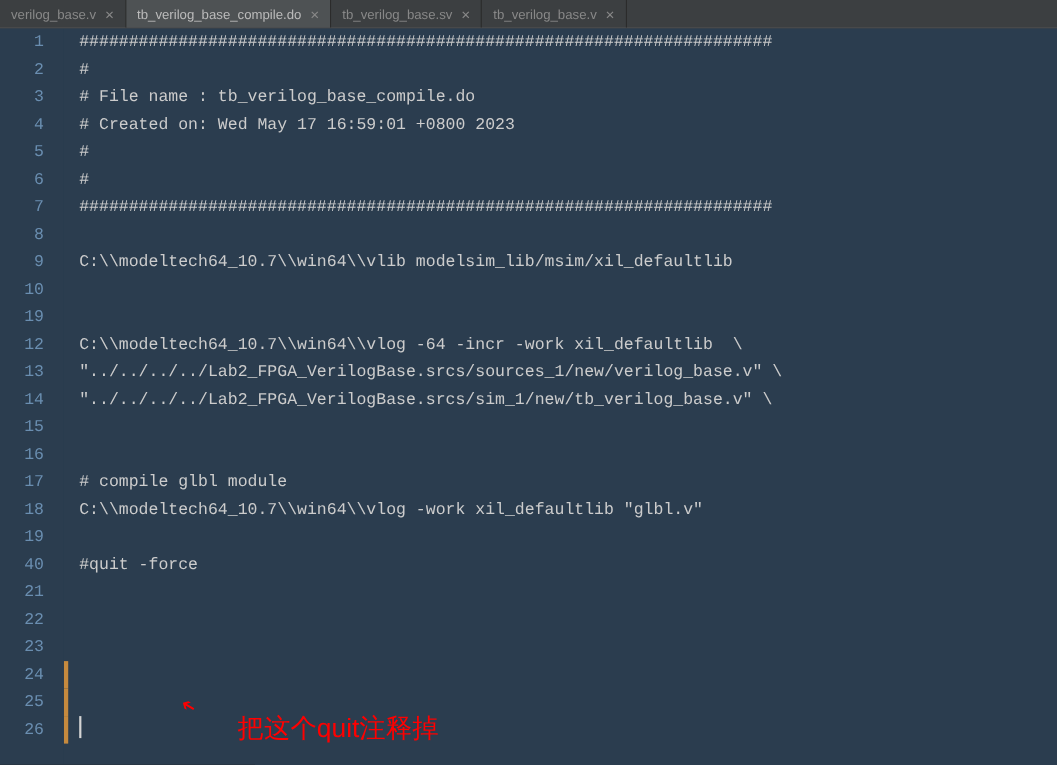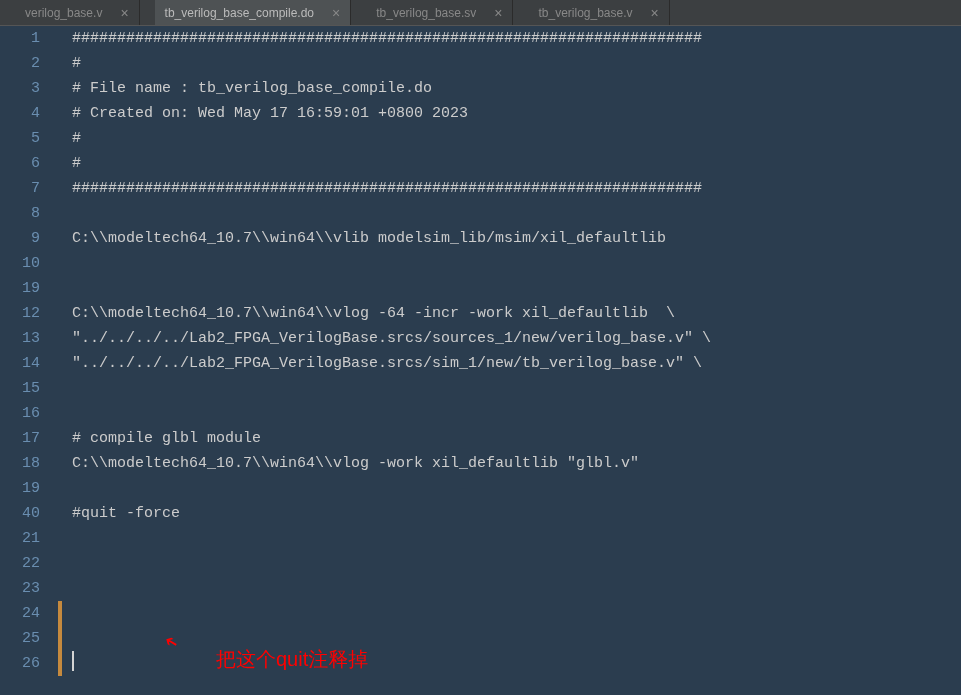--- a/index.html
+++ b/index.html
@@ -21,22 +21,21 @@
     }
     .tab {
       height: 100%;
       padding: 0 10px;
       display: flex;
       align-items: center;
       color: #888;
       font-size: 12px;
       font-family: Arial, sans-serif;
       border-right: 1px solid #2b2b2b;
-      gap: 14px;
-      margin-left: 15px;
+      gap: 4px;
     }
     .tab.active {
       background: #4e5254;
       color: #bbb;
       text-align: center;
     }
     .tab-close {
       color: #888;
       font-size: 14px;
       margin-left: 4px;
@@ -88,21 +87,21 @@
       color: #ff0000;
       font-size: 22px;
       transform: rotate(210deg);
       pointer-events: none;
     }
     .annotation-text {
       position: absolute;
       left: 216px;
       top: 646px;
       color: #ff0000;
-      font-size: 20px;
+      font-size: 24px;
       font-family: "Microsoft YaHei", Arial, sans-serif;
       pointer-events: none;
     }
     .cursor-indicator {
       position: absolute;
       left: 72px;
       top: 651px;
       width: 2px;
       height: 20px;
       background: #d4d4d4;

